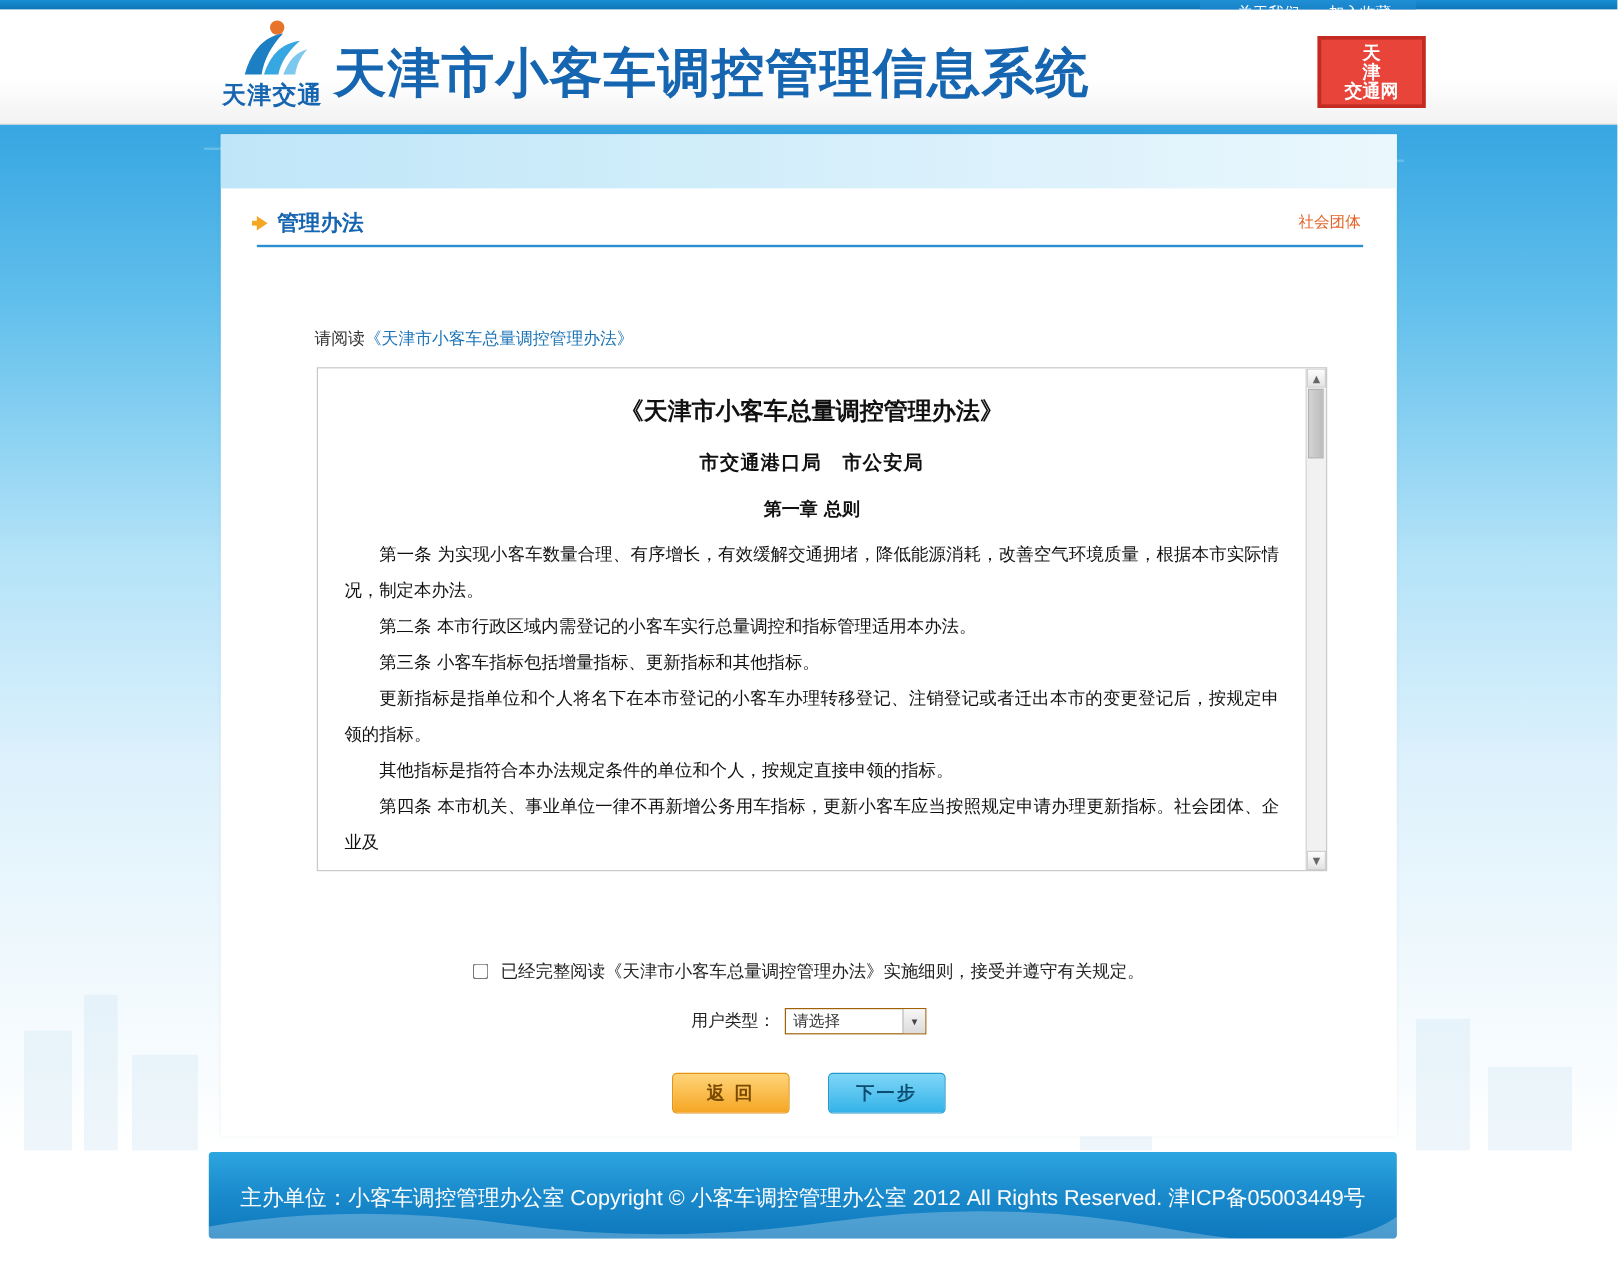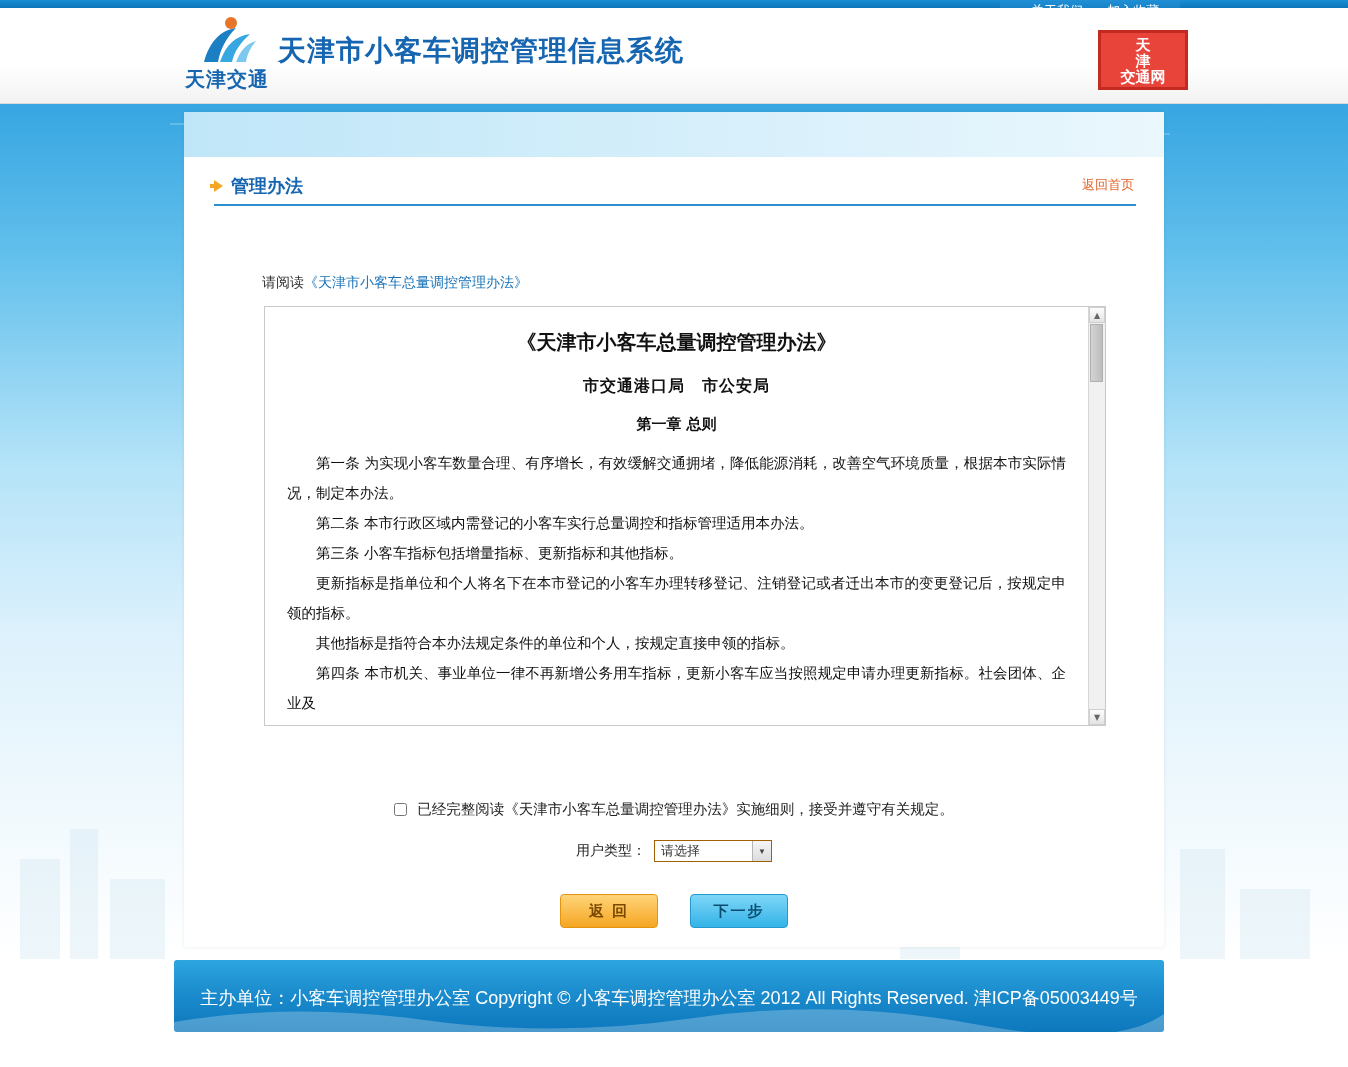--- a/index.html
+++ b/index.html
@@ -52,21 +52,21 @@
     text-align: center;
     color: #1565b0;
     font-size: 20px;
     font-weight: bold;
     letter-spacing: 1px;
   }
   .site-title {
     position: absolute;
     left: 278px;
     top: 24px;
-    font-size: 28px;
+    font-size: 44px;
     font-weight: bold;
     color: #1565b0;
     letter-spacing: 1px;
     white-space: nowrap;
   }
   .seal {
     position: absolute;
     right: 160px;
     top: 22px;
     width: 90px;
@@ -463,21 +463,21 @@
   </svg>
 </div>
 
 <div class="panel">
   <div class="panel-top-strip"></div>
 
   <div class="crumb">
     <span class="crumb-arrow"></span>
     <span class="crumb-title">管理办法</span>
   </div>
-  <a class="home-link" href="#">返回首页</a>
+  <a class="home-link" href="#">社会团体</a>
   <div class="rule"></div>
 
   <div class="read-hint">
     <span>请阅读</span><span class="doc">《天津市小客车总量调控管理办法》</span>
   </div>
 
   <div class="docbox">
     <div class="docinner">
       <div class="doc-h1">《天津市小客车总量调控管理办法》</div>
       <div class="doc-h2">市交通港口局　市公安局</div>

